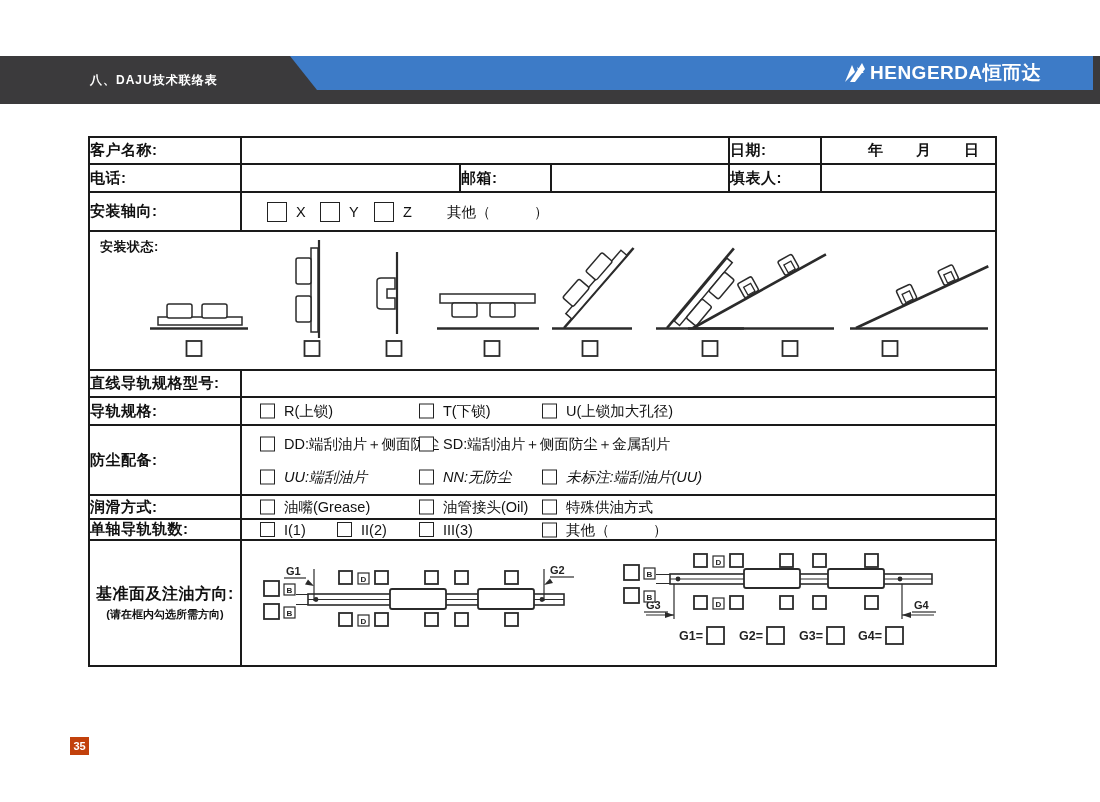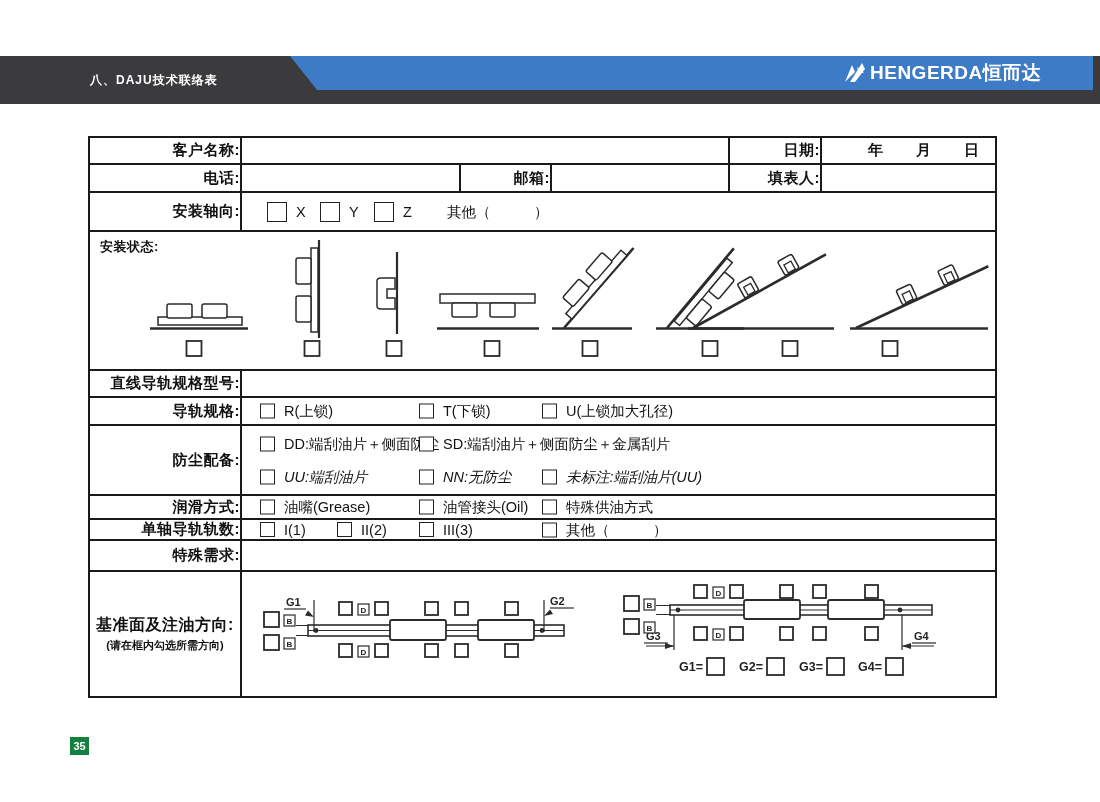--- a/index.html
+++ b/index.html
@@ -13,21 +13,21 @@
   .blueband{position:absolute;left:290px;top:0;width:803px;height:34px;background:#3d7bc7;
         clip-path:polygon(0 0,100% 0,100% 100%,27px 100%);}
   .logo{position:absolute;left:552px;top:0;height:34px;display:flex;align-items:center;gap:4px;}
   .logo svg{display:block;}
   .logo .brandtext{color:#fff;font-size:19px;font-weight:700;letter-spacing:.5px;white-space:nowrap;}
 
   
   table.form{position:absolute;left:88px;top:136px;border-collapse:collapse;table-layout:fixed;}
   table.form td{border:2px solid #1a1a1a;padding:0;vertical-align:middle;position:relative;
         font-size:15px;overflow:hidden;}
-  td.lbl{font-weight:700;padding-left:9px;letter-spacing:.5px;text-align:right;}
+  td.lbl{font-weight:700;padding-left:9px;letter-spacing:.5px;}
   td.field{background:#fff;}
   .drow{display:flex;align-items:center;justify-content:space-between;
         padding:0 16px 0 46px;font-weight:700;}
 
   
   .opt{position:absolute;top:50%;transform:translateY(-50%);display:flex;align-items:center;gap:9px;
         white-space:nowrap;font-size:14.5px;font-weight:500;}
   .opt.l1{top:26%;} .opt.l2{top:75%;font-style:italic;}
   .cb{display:inline-block;width:13px;height:13px;border:1.7px solid #222;background:#fff;flex:0 0 auto;}
   .cb.big{width:18px;height:18px;}
@@ -44,21 +44,21 @@
   
   .ln{stroke:#2b2b2b;fill:none;}
   .shape{stroke:#2b2b2b;fill:#fff;}
   .svgcb{stroke:#2b2b2b;fill:#fff;stroke-width:1.8;}
   .mark{stroke:#2b2b2b;fill:#fff;stroke-width:1.2;}
   .mtxt{font:700 8px "Liberation Sans","DejaVu Sans",sans-serif;fill:#222;text-anchor:middle;}
   .gtxt{font:700 11px "Liberation Sans","DejaVu Sans",sans-serif;fill:#222;}
   .atxt{font:600 12.5px "Liberation Sans","DejaVu Sans",sans-serif;fill:#222;}
   .arr{fill:#2b2b2b;stroke:none;}
 
-  .pagenum{position:absolute;left:70px;top:737px;width:19px;height:18px;background:#15803d;
+  .pagenum{position:absolute;left:70px;top:737px;width:19px;height:18px;background:#c2410c;
         color:#fff;font-size:11px;font-weight:700;display:flex;align-items:center;justify-content:center;}
 </style>
 </head>
 <body>
 
 <div class="page">
 
   <div class="topbar">
     <div class="title">八、DAJU技术联络表</div>
     <div class="blueband">
@@ -293,24 +293,20 @@
           <span class="cb"></span>
           <span>III(3)</span>
         </span>
         <span class="opt" style="left:300px">
           <span class="cb"></span>
           <span>其他（　　　）</span>
         </span>
       </td>
     </tr>
 
-    <tr style="height:31px">
-      <td class="lbl">特殊需求:</td>
-      <td class="field" colspan="5"></td>
-    </tr>
 
     <tr style="height:126px">
       <td class="datumlbl">
         <div class="datum-t">基准面及注油方向:</div>
         <div class="datum-n">(请在框内勾选所需方向)</div>
       </td>
       <td class="diagcell" colspan="5">
         <svg width="751" height="122" viewBox="0 0 751 122">
 
           <g>

